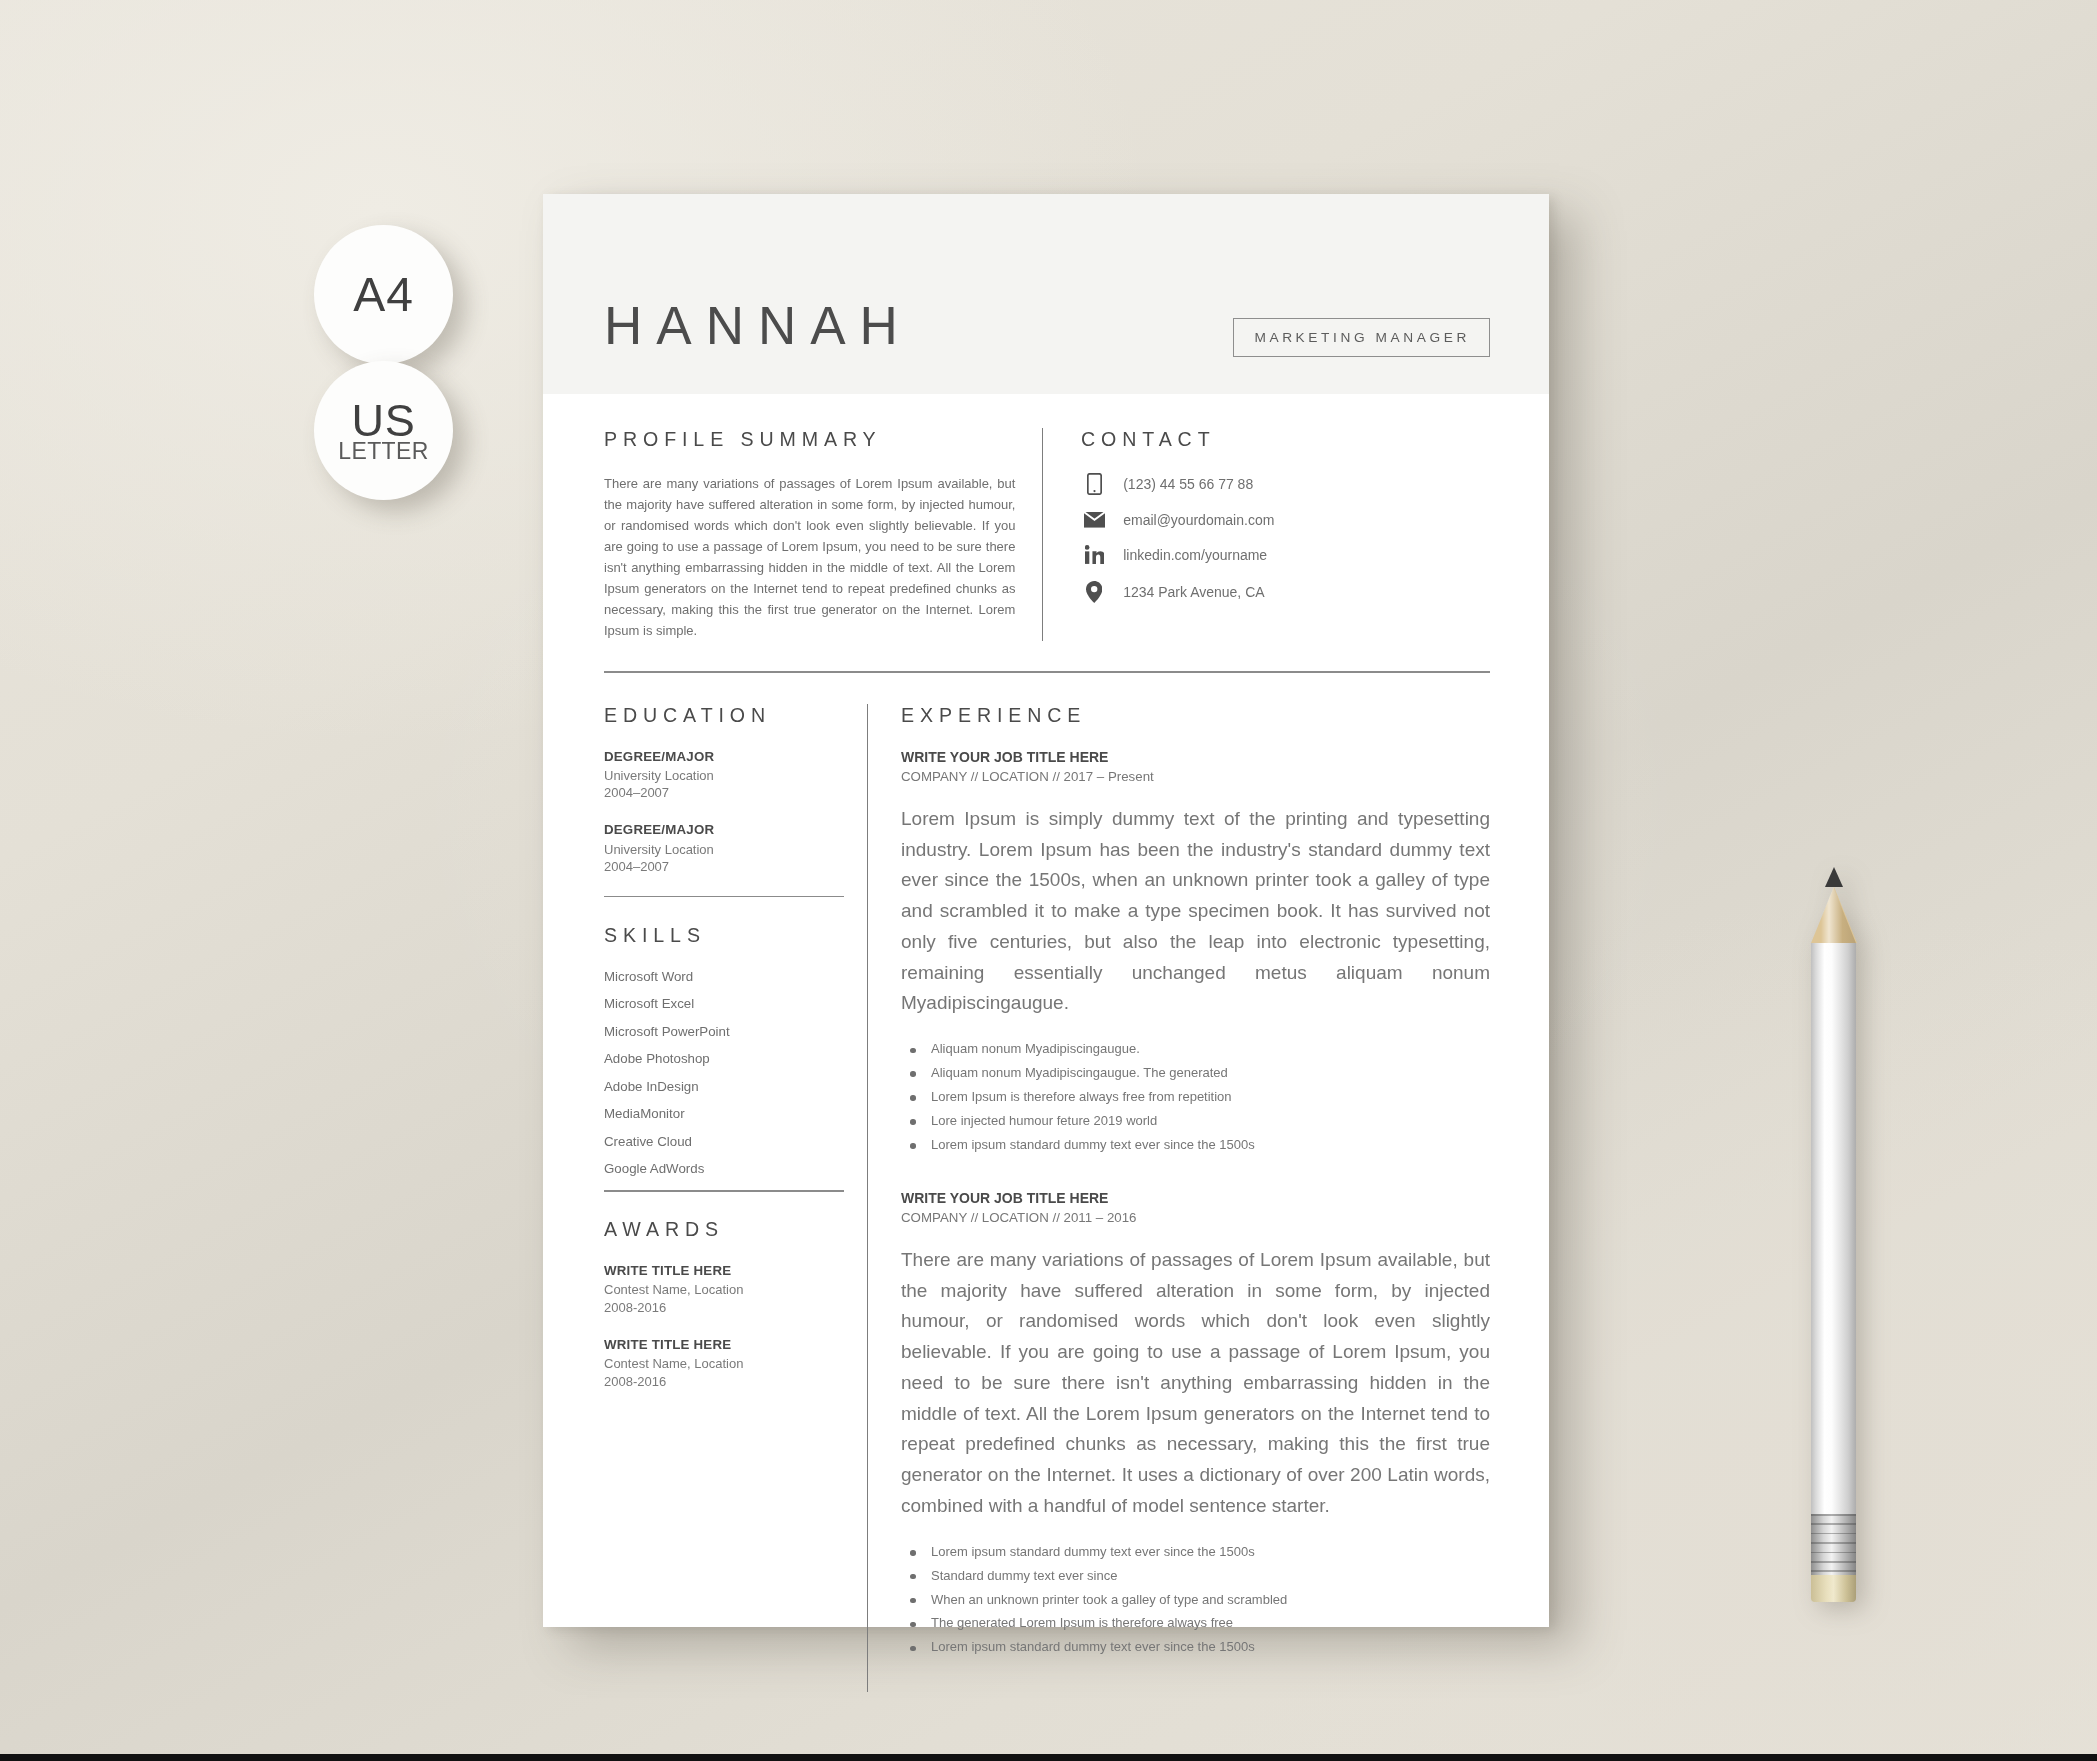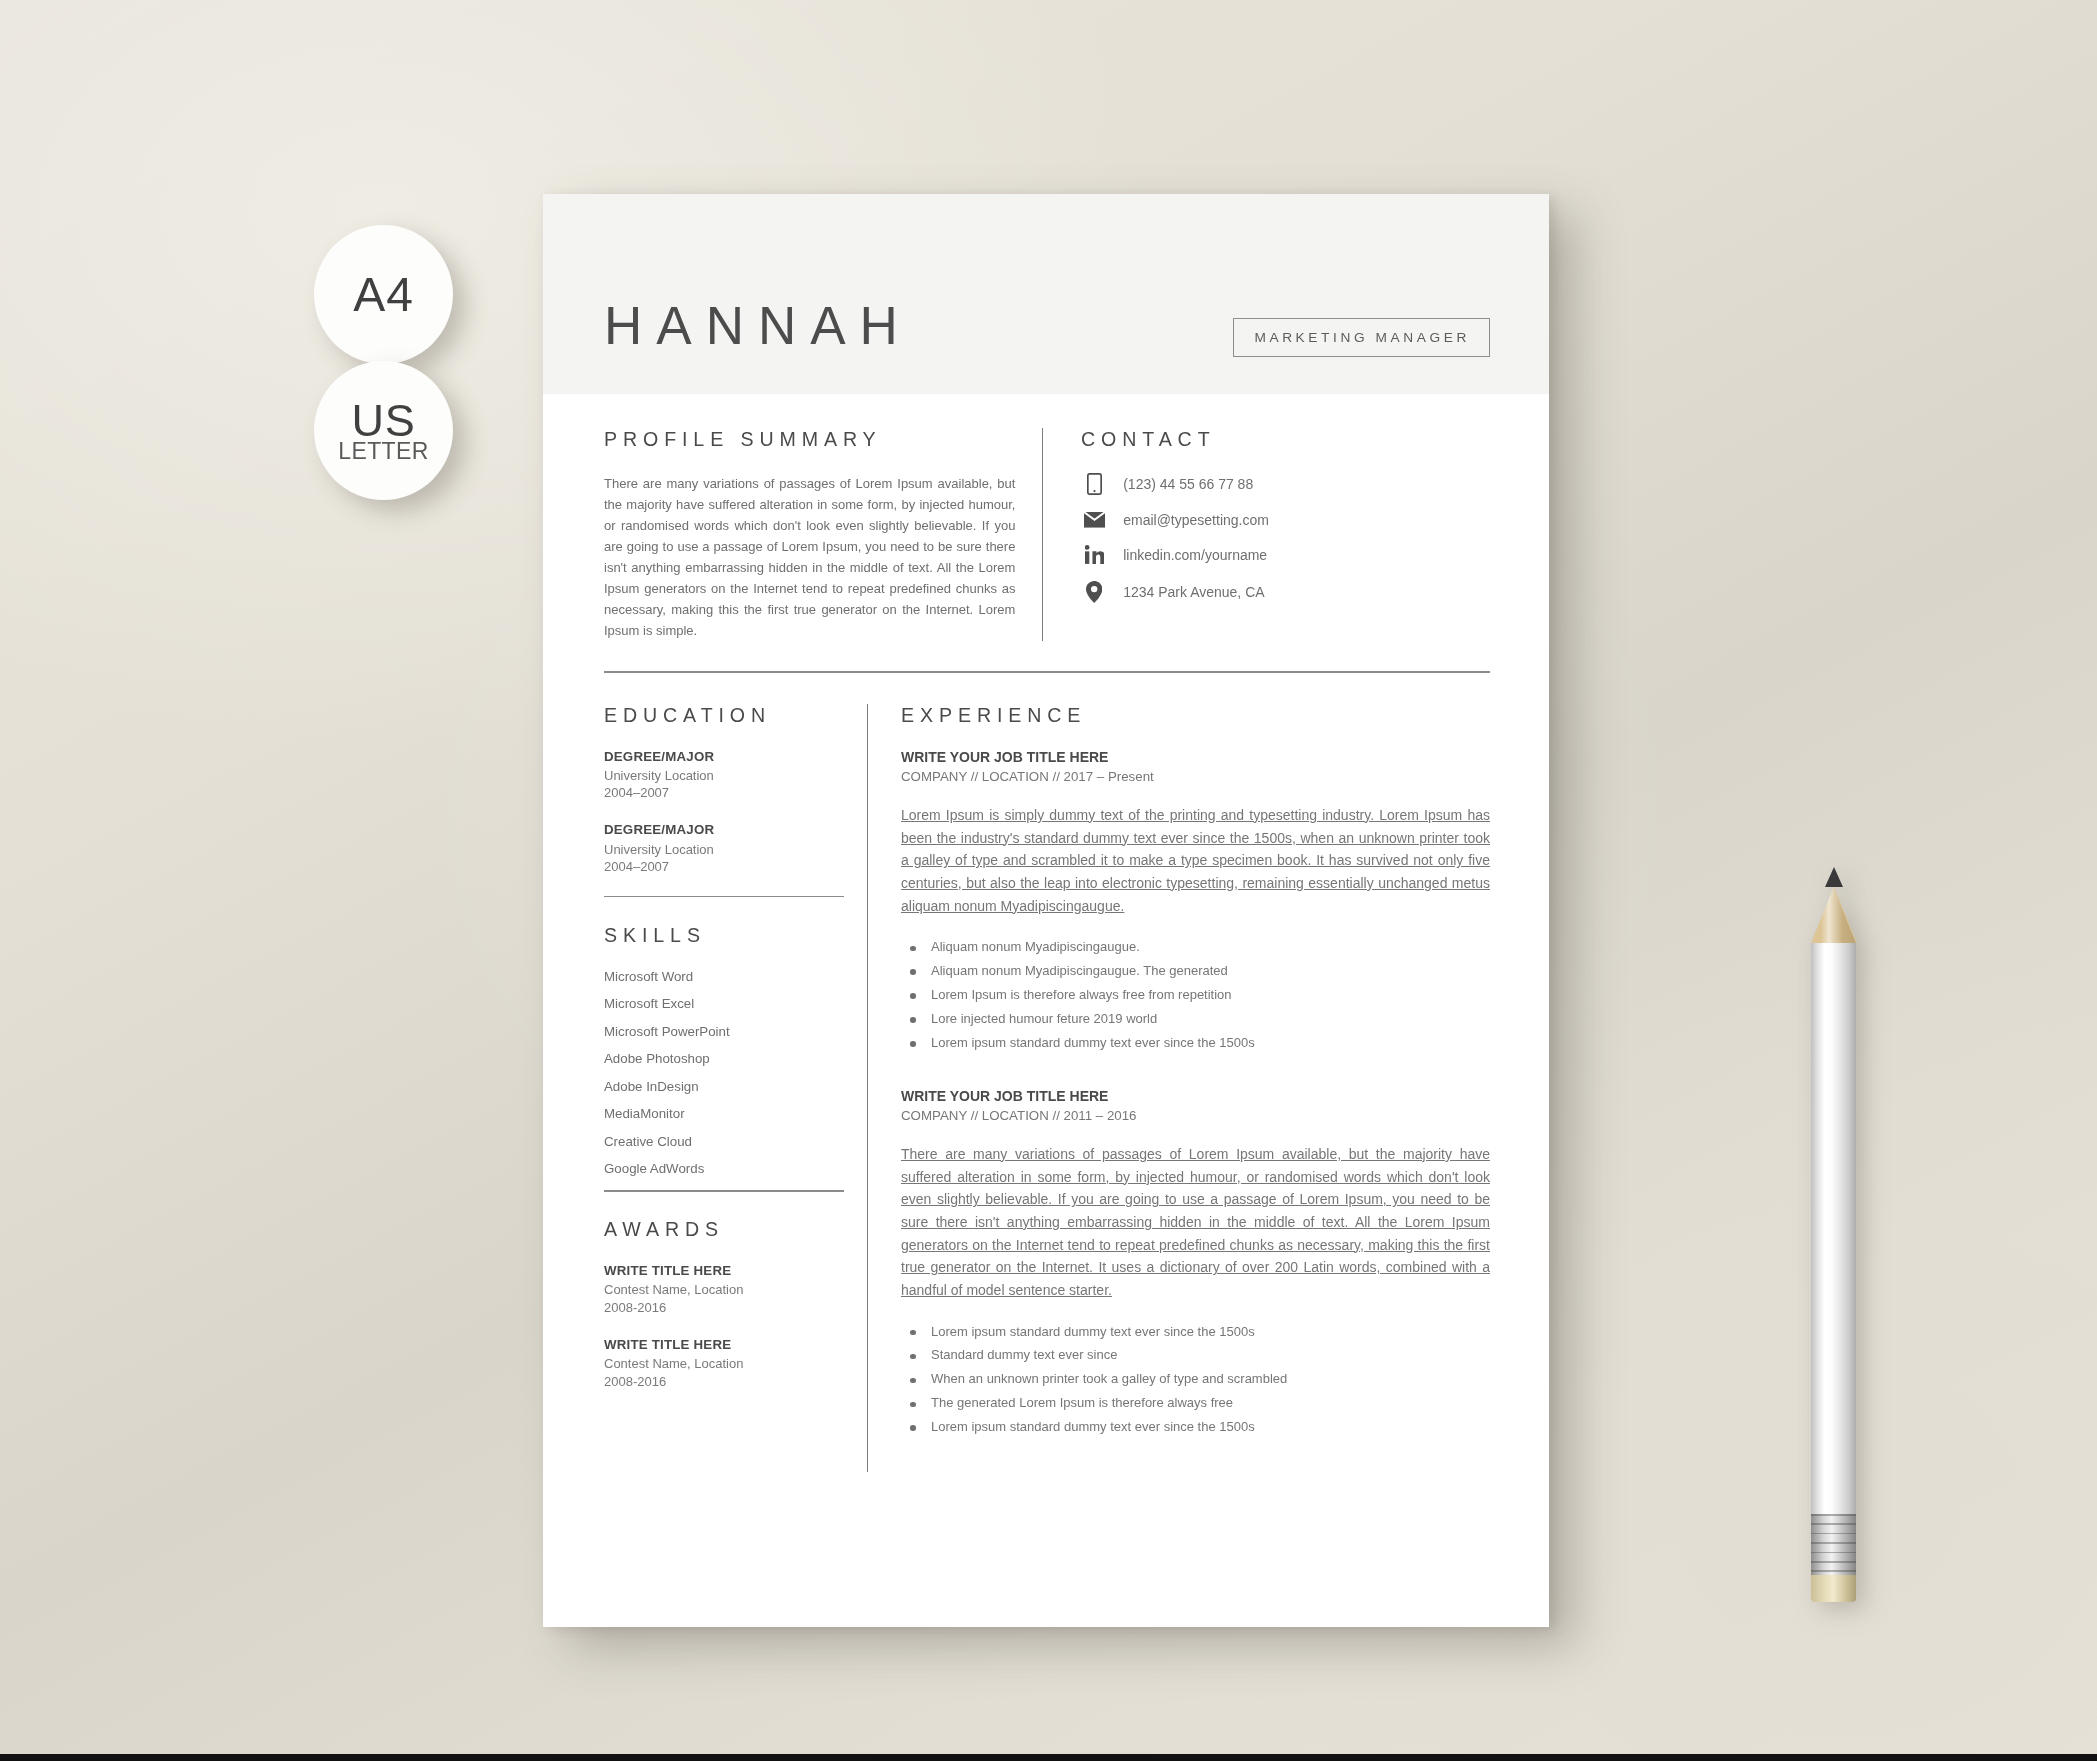--- a/index.html
+++ b/index.html
@@ -164,26 +164,25 @@
     font-weight: 700;
     color: #4a4a4a;
     margin-bottom: 3.9px;
   }
   .job-meta {
     font-size: 13.3px;
     color: #777777;
     margin-bottom: 20.3px;
   }
   .job-desc {
-    font-size: 14px;
+    font-size: 19px;
     line-height: 1.62;
     color: #767676;
     text-align: justify;
     margin-bottom: 22px;
-    text-decoration: underline;
   }
   .bullets { list-style: none; margin-bottom: 36px; }
   .bullets li {
     position: relative;
     font-size: 13px;
     color: #767676;
     padding-left: 30px;
     margin-bottom: 7px;
     line-height: 1.3;
   }
@@ -367,21 +366,21 @@
             <span class="contact-text">(123) 44 55 66 77 88</span>
           </div>
 
           <div class="contact-row">
             <span class="contact-icon">
               <svg width="21" height="15.6" viewBox="0 0 27 20">
                   <path d="M0 0h27v20H0z" fill="#4f4f4f"></path>
                   <path d="M0 0l13.5 10L27 0" fill="none" stroke="#ffffff" stroke-width="2.4"></path>
                 </svg>
             </span>
-            <span class="contact-text">email@typesetting.com</span>
+            <span class="contact-text">email@yourdomain.com</span>
           </div>
 
           <div class="contact-row">
             <span class="contact-icon">
               <svg width="19.6" height="19" viewBox="0 0 25 24">
                   <rect x="0" y="8" width="5.5" height="16" fill="#4f4f4f"></rect>
                   <circle cx="2.7" cy="3" r="3" fill="#4f4f4f"></circle>
                   <path d="M9.5 8h5.2v2.3c.9-1.5 2.6-2.6 4.8-2.6 4 0 5.5 2.4 5.5 6.6V24h-5.5v-8.6c0-2-.7-3.3-2.5-3.3-1.6 0-2.4 1.1-2.8 2.2-.1.4-.2 1-.2 1.5V24H9.5z" fill="#4f4f4f"></path>
                 </svg>
             </span>

